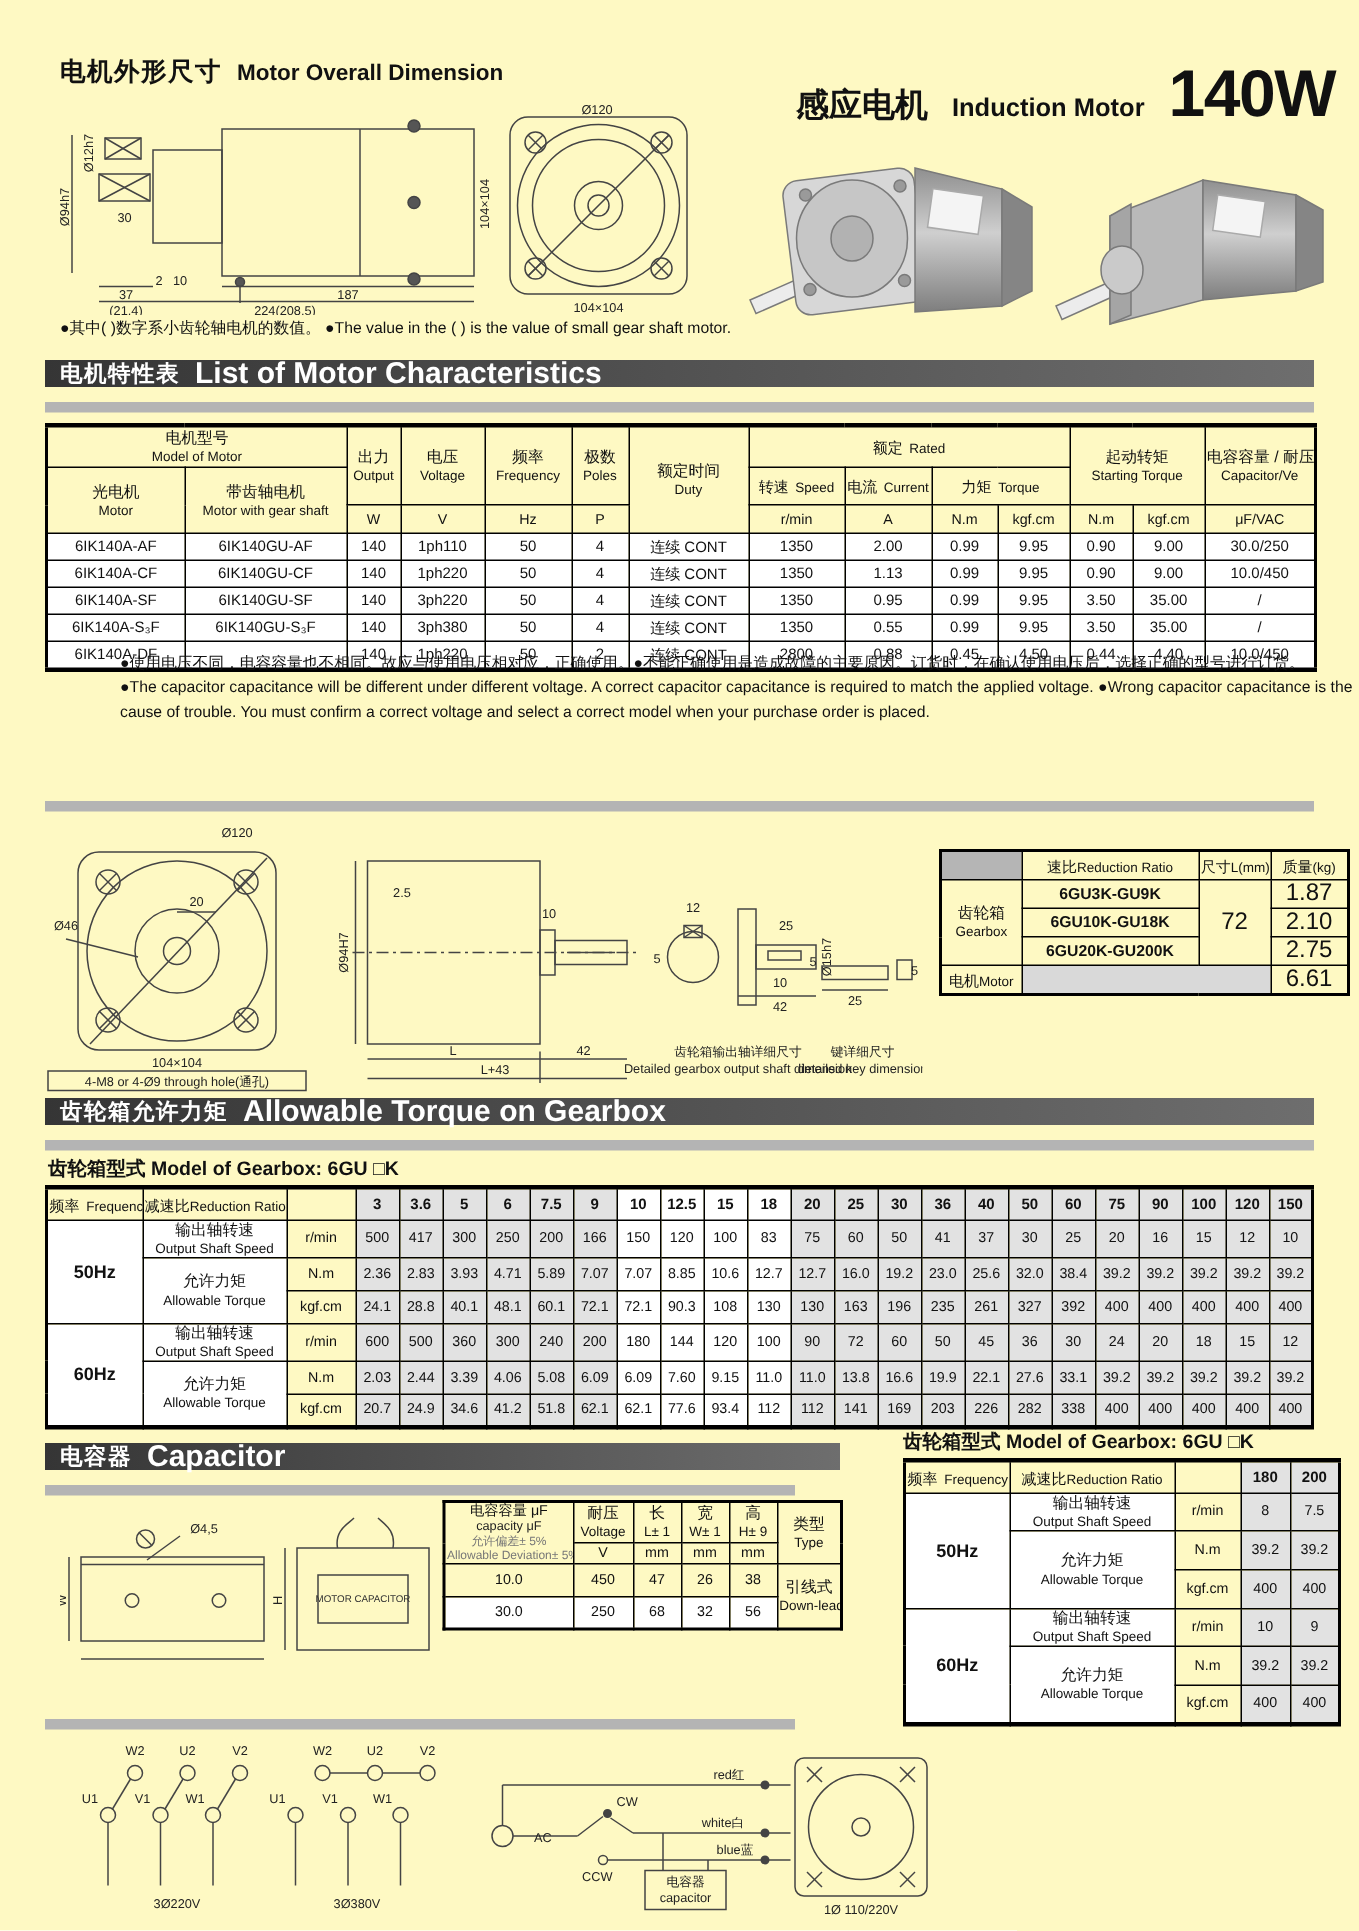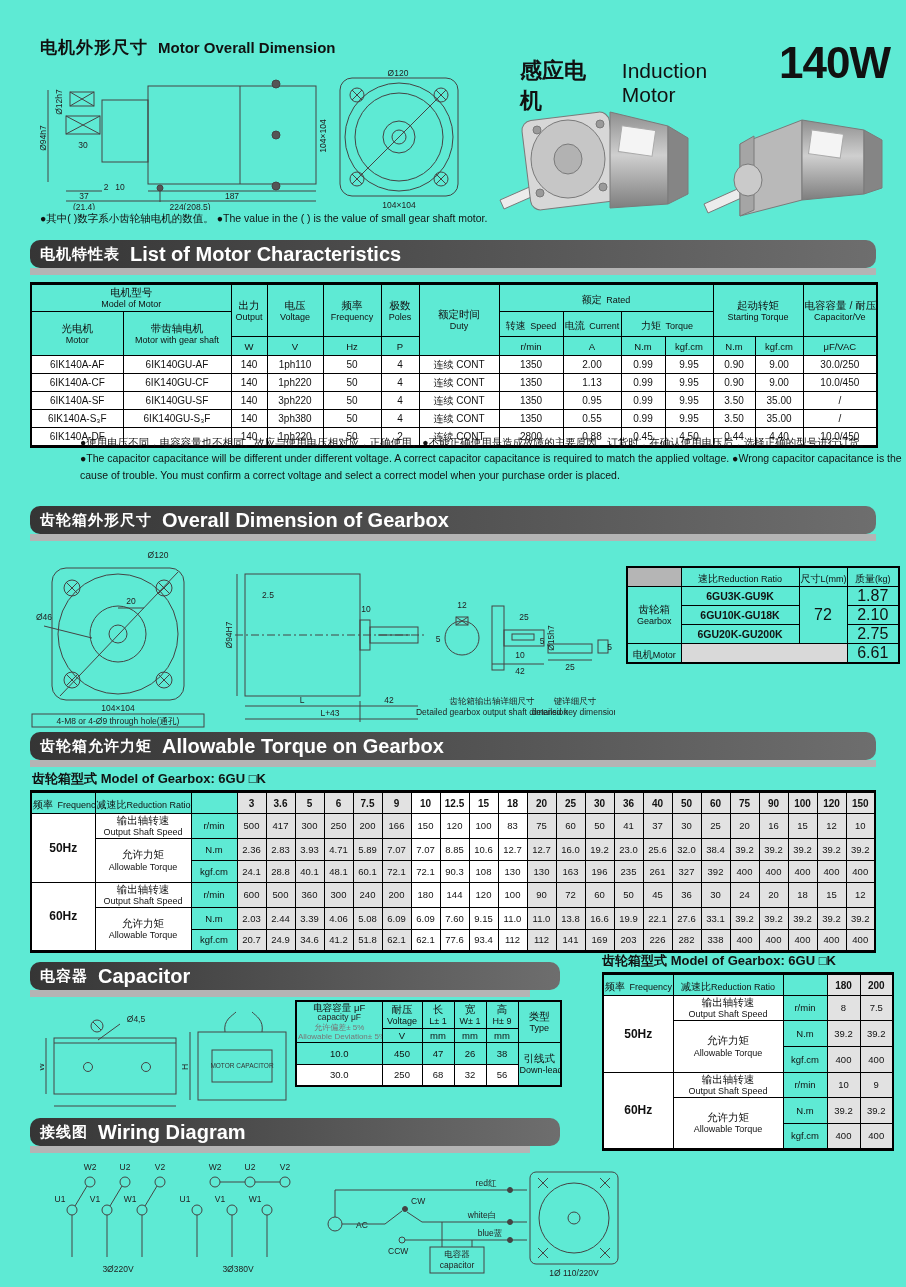--- a/index.html
+++ b/index.html
@@ -1,31 +1,31 @@
 <!DOCTYPE html>
 <html><head>
 <meta charset="utf-8">
 <style>
   html,body{margin:0;padding:0;background:#fff;}
-  .page{position:relative;width:906px;height:1287px;background:#5eead4;overflow:hidden;
+  .page{position:relative;width:906px;height:1287px;background:#fef9c3;overflow:hidden;
         font-family:"Liberation Sans",sans-serif;color:#111;}
   .abs{position:absolute;}
   
   .secbar{background:linear-gradient(90deg,#353535,#6e6e6e);color:#fff;display:flex;
-          align-items:center;gap:10px;padding:0 10px;height:28px;border-radius:10px;}
+          align-items:center;gap:10px;padding:0 10px;height:18px;}
   .secbar .cn{font-size:15px;font-weight:bold;letter-spacing:1px;}
   .secbar .en{font-size:20px;font-weight:bold;}
   .subbar{background:#b4b4b4;height:7px;}
   
   .dimtitle{display:flex;align-items:baseline;gap:10px;}
   .dimtitle .cn{font-size:17px;font-weight:bold;letter-spacing:1px;}
   .dimtitle .en{font-size:15px;font-weight:bold;}
   .hero{display:flex;align-items:baseline;gap:16px;justify-content:flex-end;}
   .hero .cn{font-size:22px;font-weight:bold;}
-  .hero .en{font-size:21px;font-weight:normal;}
+  .hero .en{font-size:17px;font-weight:bold;}
   .hero .pw{font-size:44px;font-weight:900;letter-spacing:-1px;}
   .note{font-size:10.5px;}
   .notes{font-size:10.5px;line-height:1.55;margin-left:48px;}
   
   table{border-collapse:collapse;table-layout:fixed;}
   .tb{border:2px solid #000;}
   .tb th,.tb td{border:1px solid #000;text-align:center;vertical-align:middle;
                 padding:0 1px;overflow:hidden;white-space:nowrap;}
   .tb th{font-weight:normal;}
   .hvy{border-top:3px solid #000;border-bottom:3px solid #000;}
@@ -342,24 +342,20 @@
           <td class="c">10.0/450</td>
         </tr>
       </tbody>
   </table>
 
   <div class="abs notes" style="left:32px;top:434px;width:846px;">
     <div>●使用电压不同，电容容量也不相同。故应与使用电压相对应，正确使用。●不能正确使用是造成故障的主要原因。订货时，在确认使用电压后，选择正确的型号进行订货。</div>
     <div>●The capacitor capacitance will be different under different voltage. A correct capacitor capacitance is required to match the applied voltage. ●Wrong capacitor capacitance is the cause of trouble. You must confirm a correct voltage and select a correct model when your purchase order is placed.</div>
   </div>
 
-  <div class="abs secbar" style="left:30px;top:506px;width:826px;">
-    <span class="cn">齿轮箱外形尺寸</span>
-    <span class="en">Overall Dimension of Gearbox</span>
-  </div>
   <div class="abs subbar" style="left:30px;top:534px;width:846px;"></div>
 
   <svg class="abs" style="left:30px;top:546px;" width="585" height="185" viewBox="0 0 585 185">
     <g stroke="#444" stroke-width="1" fill="none">
       <rect x="22" y="22" width="132" height="132" rx="14"></rect>
       <circle cx="88" cy="88" r="60"></circle>
         <circle cx="88" cy="88" r="28"></circle>
         <circle cx="88" cy="88" r="9"></circle>
       <line x1="30" y1="150" x2="148" y2="26"></line>
       <g>
@@ -847,24 +843,20 @@
           <td class="val">39.2</td>
         </tr>
     <tr style="height:26px;">
       <td class="unit">kgf.cm</td>
     <td class="val">400</td>
           <td class="val">400</td>
         </tr>
   </tbody>
     </table>
 
-  <div class="abs secbar" style="left:30px;top:1118px;width:510px;">
-    <span class="cn">接线图</span>
-    <span class="en">Wiring Diagram</span>
-  </div>
   <div class="abs subbar" style="left:30px;top:1146px;width:500px;"></div>
 
   <svg class="abs" style="left:30px;top:1152px;" width="600" height="130" viewBox="0 0 600 130">
     <g stroke="#444" stroke-width="1" fill="none">
       <circle cx="60" cy="30" r="5"></circle>
         <circle cx="95" cy="30" r="5"></circle>
         <circle cx="130" cy="30" r="5"></circle>
       <circle cx="42" cy="58" r="5"></circle>
         <circle cx="77" cy="58" r="5"></circle>
         <circle cx="112" cy="58" r="5"></circle>

